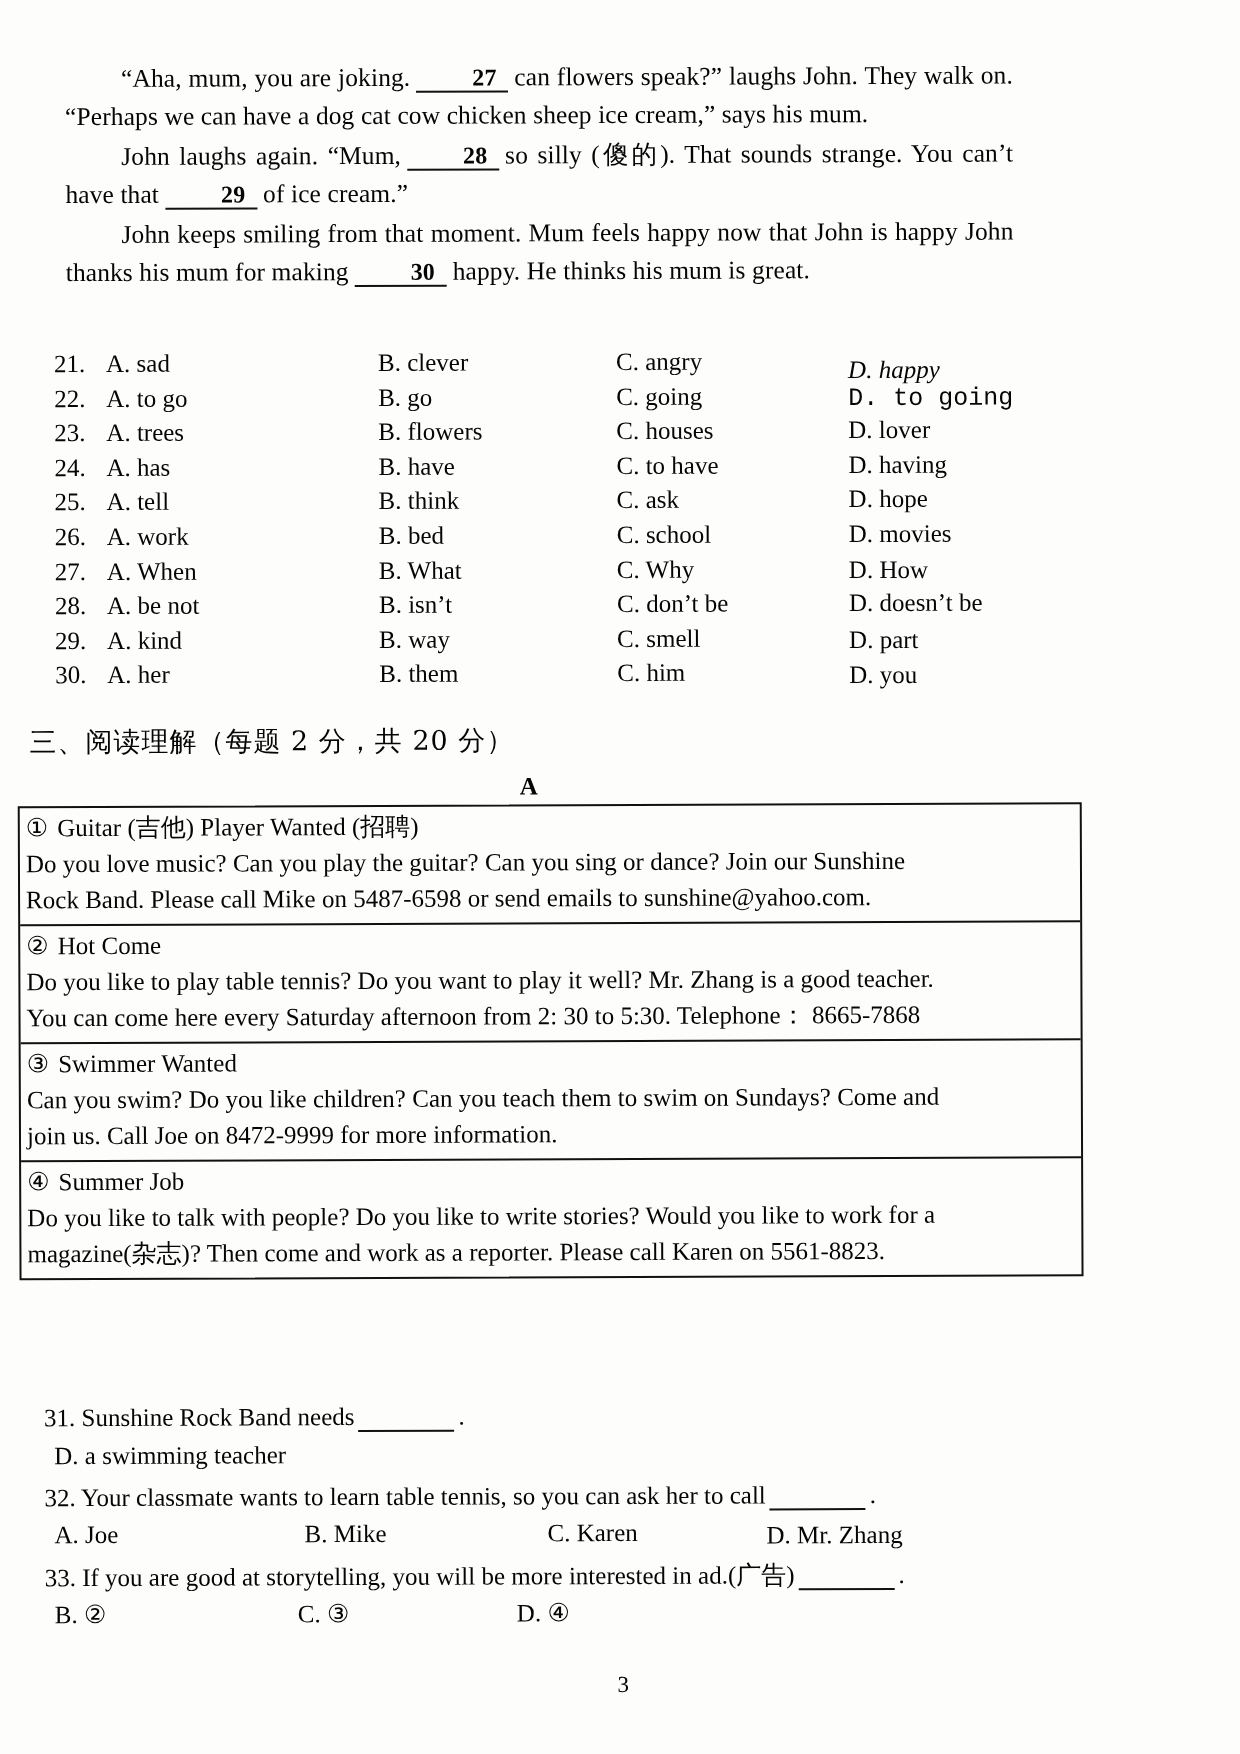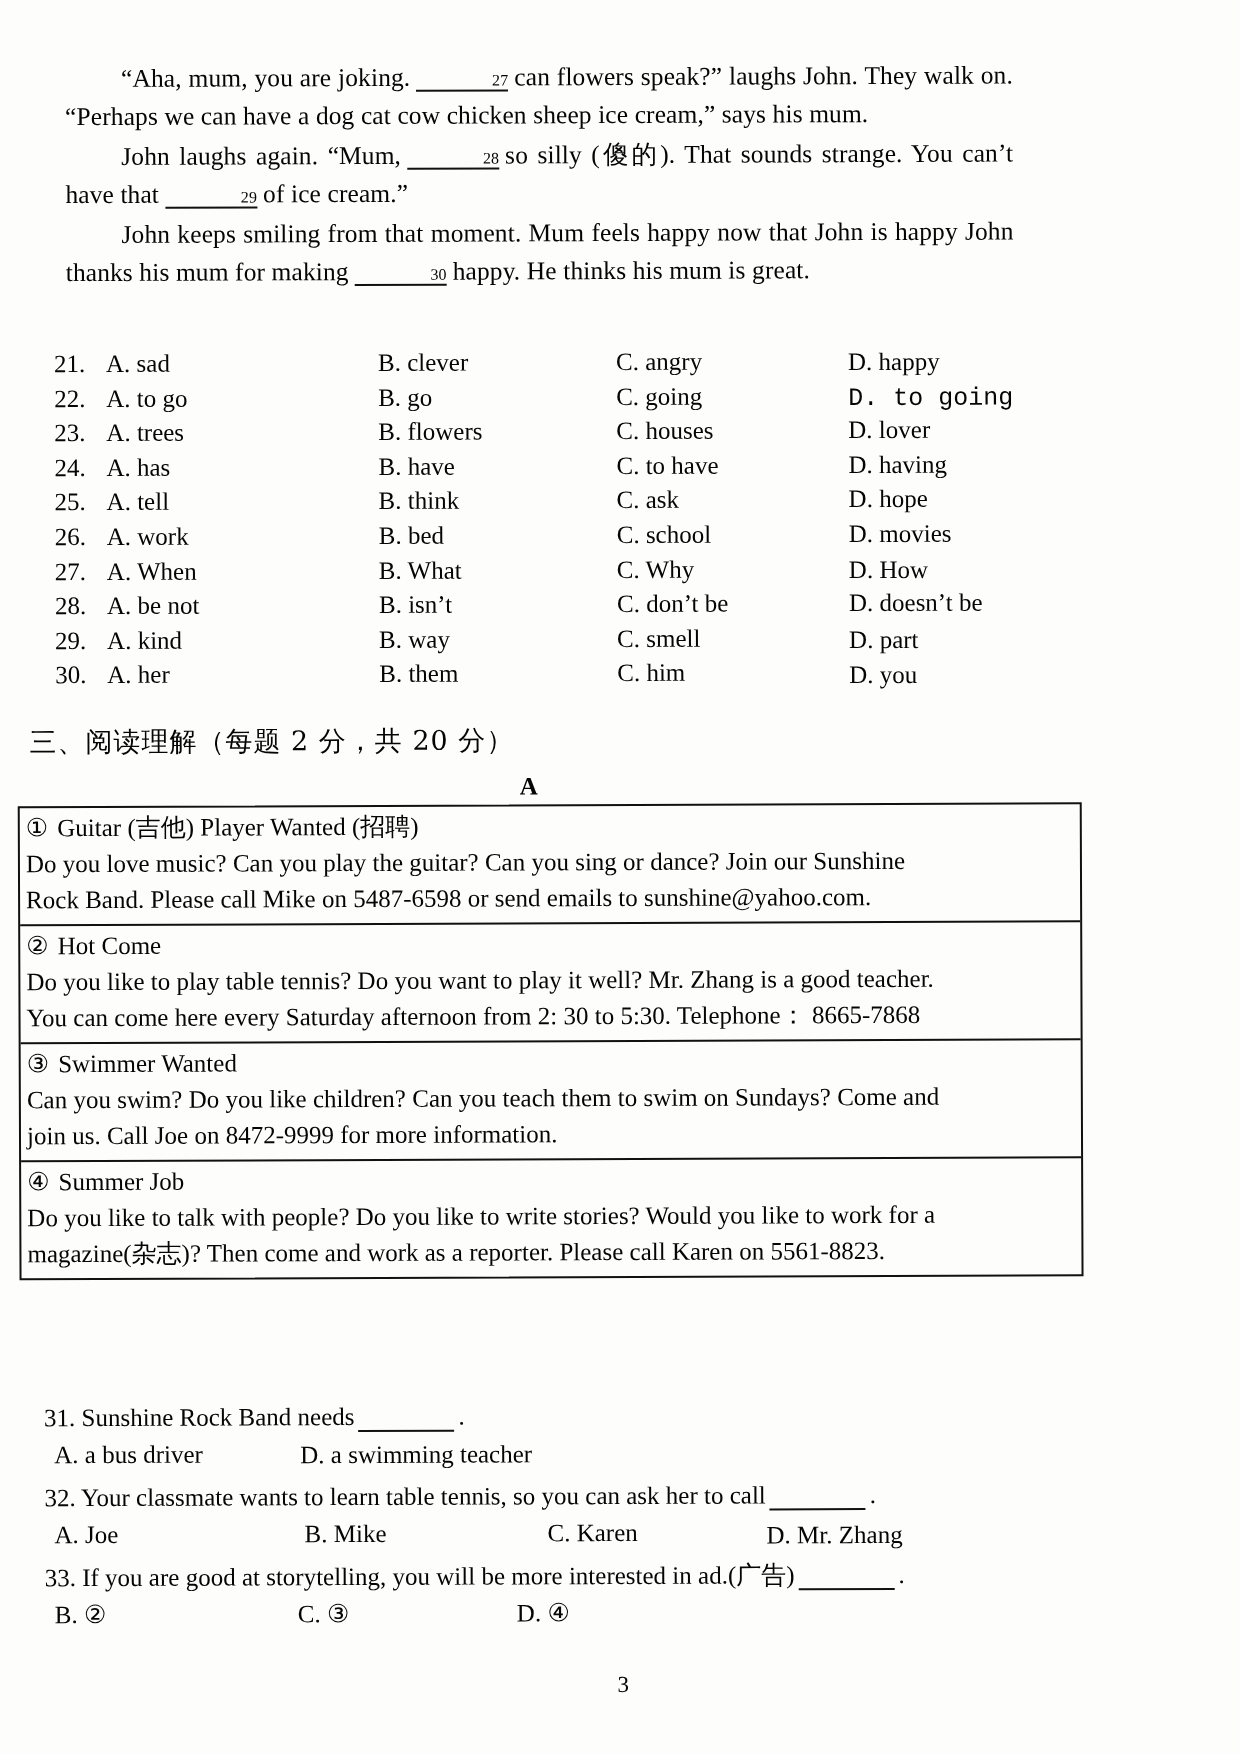--- a/index.html
+++ b/index.html
@@ -46,25 +46,26 @@
     letter-spacing: 0.1px;
   }
   .passage p {
     margin: 0 0 2px 0;
   }
   .indent { text-indent: 56px; }
 
   .blank {
     display: inline-block;
     min-width: 92px;
-    text-align: right;
+    text-align: left;
     border-bottom: 2px solid #111;
     line-height: 1.05;
     margin: 0 6px;
-    font-size: 16px;
+    font-size: 24px;
+    font-weight: bold;
   }
 
   
   .options {
     position: absolute;
     left: 56px;
     top: 348px;
     width: 980px;
   }
   .opt-row {
@@ -77,21 +78,21 @@
     width: 52px;
     flex: 0 0 52px;
     text-align: left;
   }
   .opt-row .oa { flex: 0 0 272px; }
   .opt-row .ob { flex: 0 0 238px; }
   .opt-row .oc { flex: 0 0 232px; }
   .opt-row .od { flex: 0 0 auto; }
 
   
-  .opt-row:nth-child(1) .od { position: relative; top: 1px; }
+  .opt-row:nth-child(1) .od { position: relative; top: 9px; font-style: italic; }
   .opt-row:nth-child(2) .od { position: relative; top: 1px; font-family: Liberation Mono, monospace; }
   .opt-row:nth-child(7) .od { position: relative; top: 1px; }
   .opt-row:nth-child(9) .od { position: relative; top: 2px; }
   .opt-row:nth-child(10) .od { position: relative; top: 3px; }
 
   
   .section-heading {
     position: absolute;
     left: 30px;
     top: 722px;
@@ -306,21 +307,20 @@
           <span class="ln">Do you like to talk with people? Do you like to write stories? Would you like to work for a</span>
           <span class="ln">magazine(杂志)? Then come and work as a reporter. Please call Karen on 5561-8823.</span>
         </div>
       </div>
     </div>
 
   <div id="rqs">
       <div class="rq q31">
         <div class="rq-stem"><span>31. Sunshine Rock Band needs</span><span class="rq-ul">&nbsp;</span><span>.</span></div>
         <div class="rq-opts">
-          <span class="o1">A. a bus driver</span>
           <span class="o4">D. a swimming teacher</span>
         </div>
       </div>
       <div class="rq q32">
         <div class="rq-stem"><span>32. Your classmate wants to learn table tennis, so you can ask her to call</span><span class="rq-ul">&nbsp;</span><span>.</span></div>
         <div class="rq-opts">
           <span class="o1">A. Joe</span>
           <span class="o2">B. Mike</span>
           <span class="o3">C. Karen</span>
           <span class="o4">D. Mr. Zhang</span>

